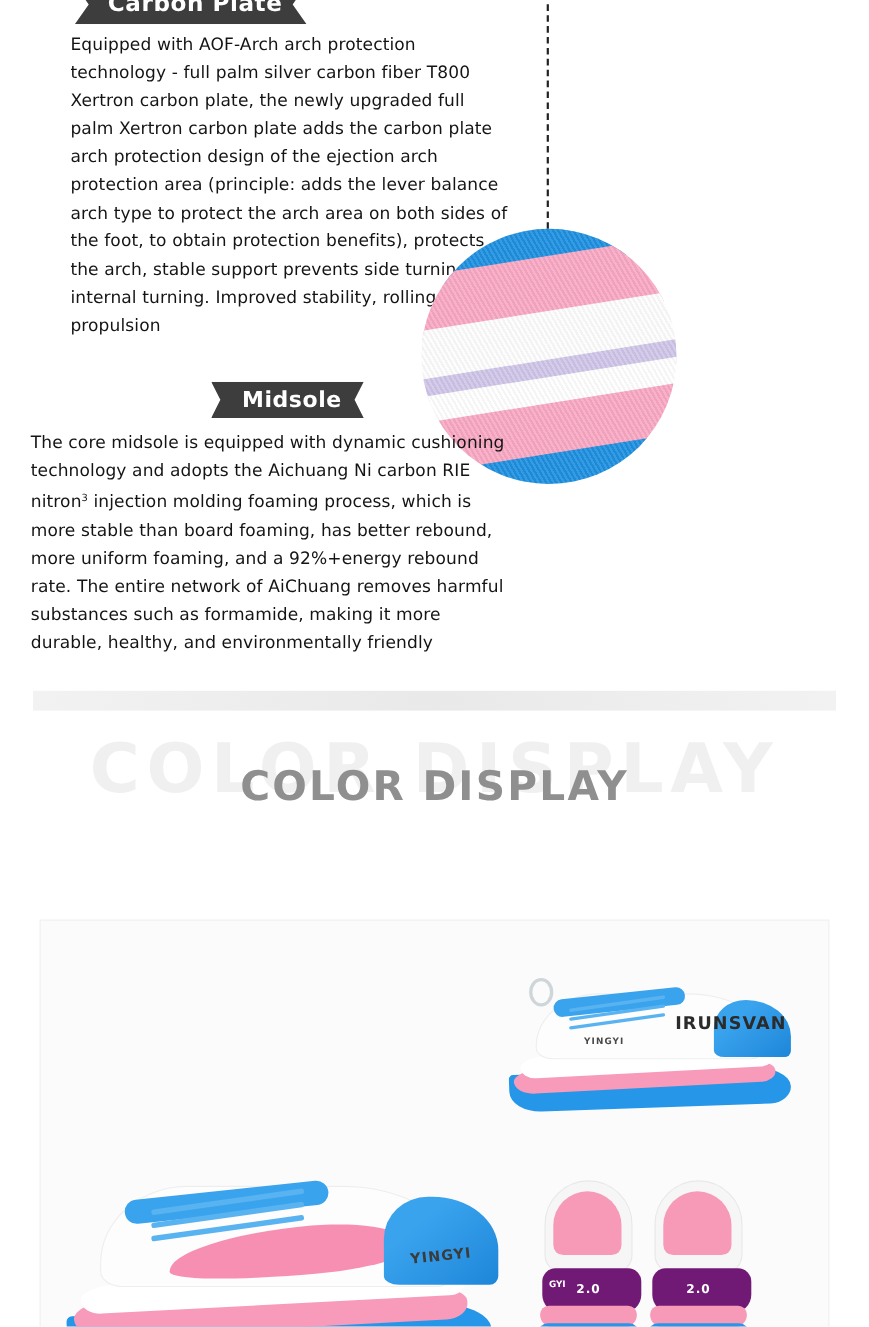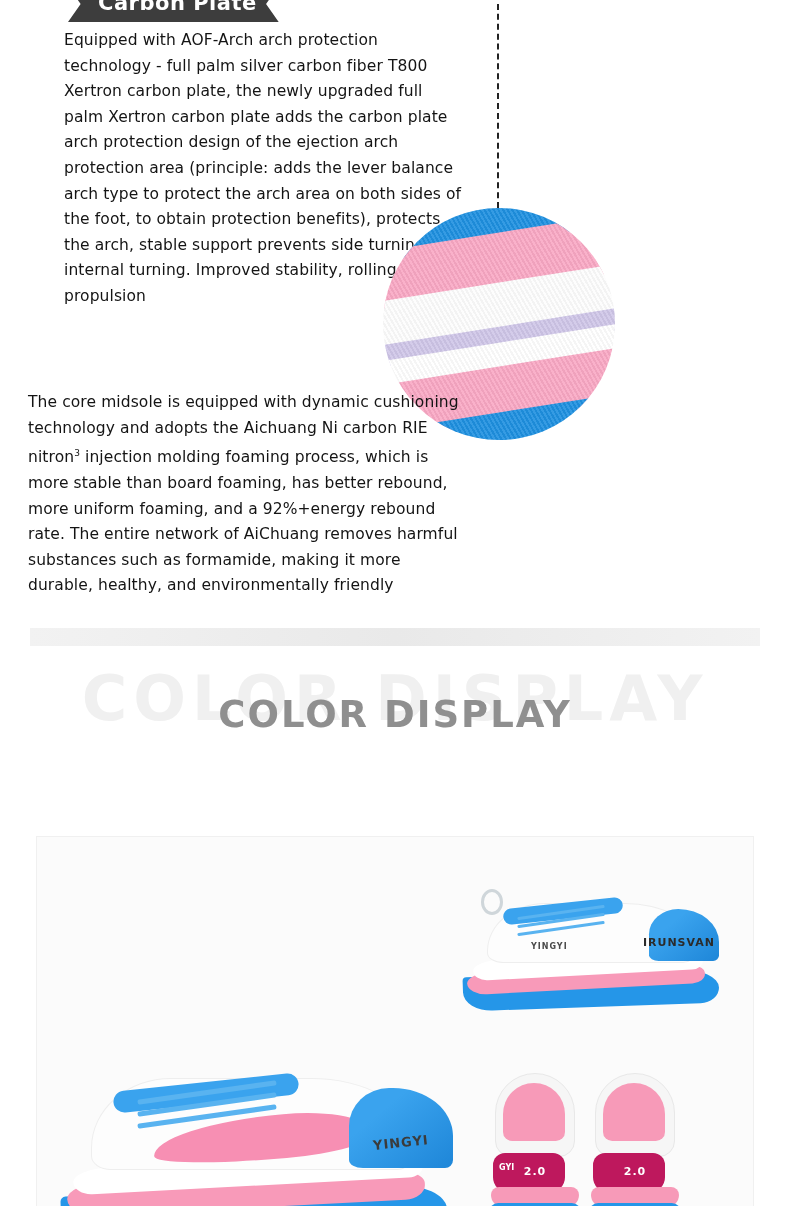--- a/index.html
+++ b/index.html
@@ -409,23 +409,23 @@
     left: 14px;
     width: 62px;
     height: 58px;
     background: #f79ab8;
     border-radius: 34px 34px 10px 10px;
   }
   .rear-stripe-blue {
     position: absolute;
     top: 86px;
     left: 4px;
-    width: 72px;
+    width: 90px;
     height: 40px;
-    background: #be185d;
+    background: #701a75;
     border-radius: 12px 12px 16px 16px;
   }
   .rear-sole-pink {
     position: absolute;
     top: 120px;
     left: 2px;
     width: 88px;
     height: 20px;
     background: #f79ab8;
     border-radius: 8px 8px 12px 12px;
@@ -472,20 +472,21 @@
     <div class="layer zc-blue-top"></div>
     <div class="layer zc-pink"></div>
     <div class="layer zc-white"></div>
     <div class="layer zc-lav"></div>
     <div class="layer zc-white2"></div>
     <div class="layer zc-pink2"></div>
     <div class="layer zc-blue-bot"></div>
     <div class="texture"></div>
   </div>
 
+  <div class="tag-banner" id="midsole-tag">Midsole</div>
 
   <div class="body-copy" id="midsole-copy"><span>The core midsole is equipped with dynamic cushioning technology and adopts the Aichuang Ni carbon RIE nitron</span><sup>3</sup><span> injection molding foaming process, which is more stable than board foaming, has better rebound, more uniform foaming, and a 92%+energy rebound rate. The entire network of AiChuang removes harmful substances such as formamide, making it more durable, healthy, and environmentally friendly</span></div>
 
   <div class="divider-band"></div>
 
   <div class="heading-wrap">
     <div class="ghost-text">COLOR DISPLAY</div>
     <div class="color-display-title">COLOR DISPLAY</div>
   </div>
 
@@ -498,21 +499,21 @@
       <div class="sole-white"></div>
       <div class="upper-white"></div>
       <div class="upper-blue-heel"></div>
       <div class="upper-blue-collar"></div>
       <div class="tongue-loop"></div>
       <div class="lace-area">
         <div class="lace" style="top:2px"></div>
         <div class="lace" style="top:10px"></div>
         <div class="lace" style="top:18px"></div>
       </div>
-      <div class="brandtext" style="right:10px; bottom:66px; font-size:11px;">IRUNSVAN</div>
+      <div class="brandtext" style="right:10px; bottom:76px; font-size:16px;">IRUNSVAN</div>
       <div class="brandtext" style="left:74px; bottom:64px; font-size:8px; color:#4a4a4a;">YINGYI</div>
     </div>
 
     <div class="shoe" id="shoe-side-big">
       <div class="sole-blue"></div>
       <div class="sole-pink"></div>
       <div class="sole-white"></div>
       <div class="upper-white"></div>
       <div class="pink-swoosh"></div>
       <div class="upper-blue-heel"></div>

